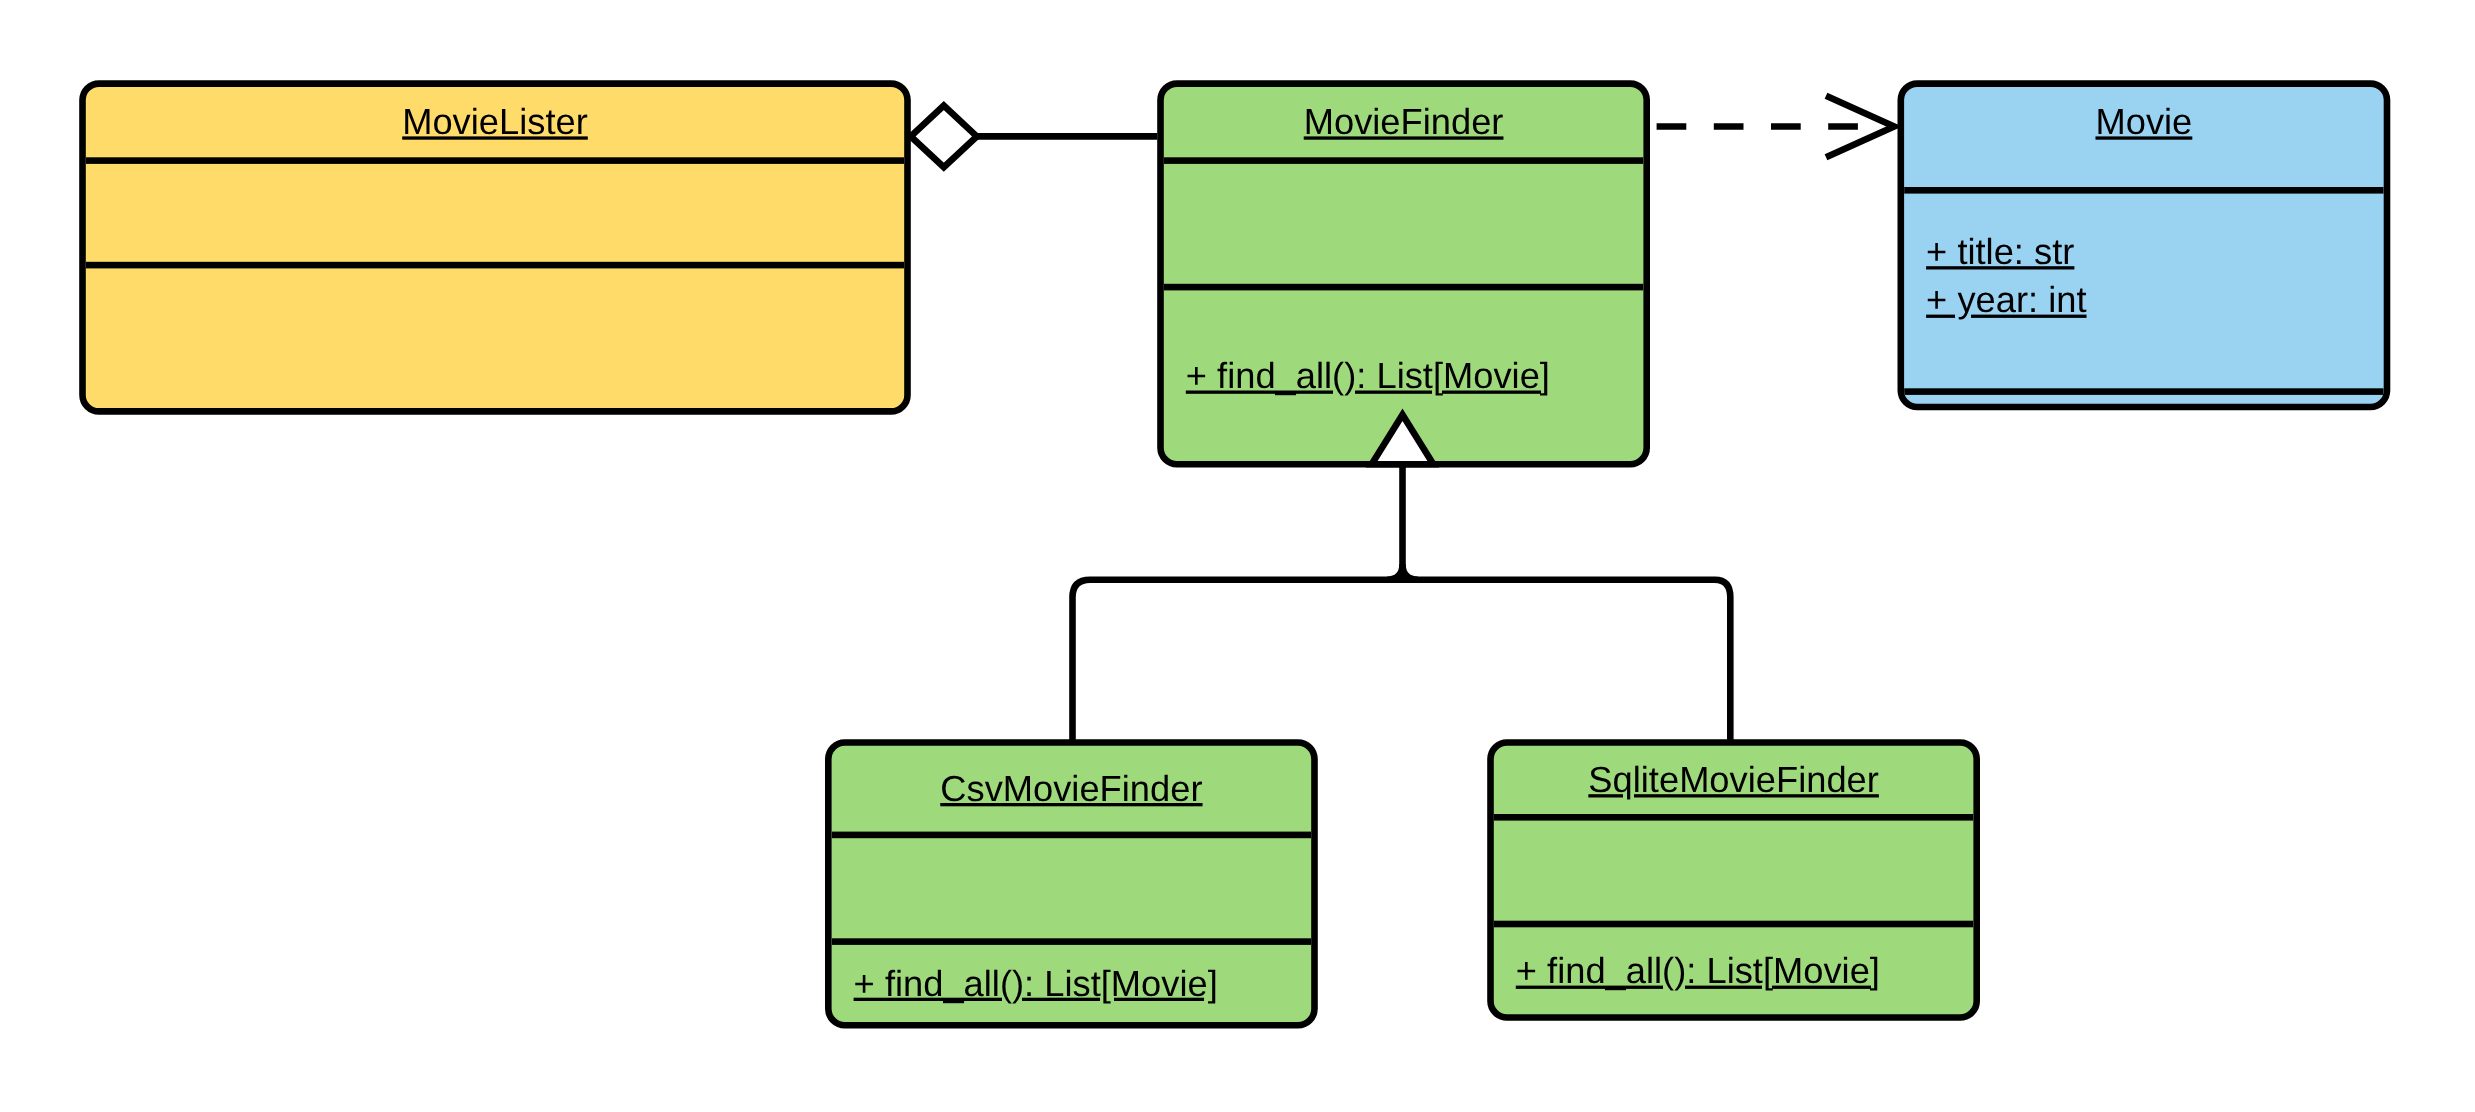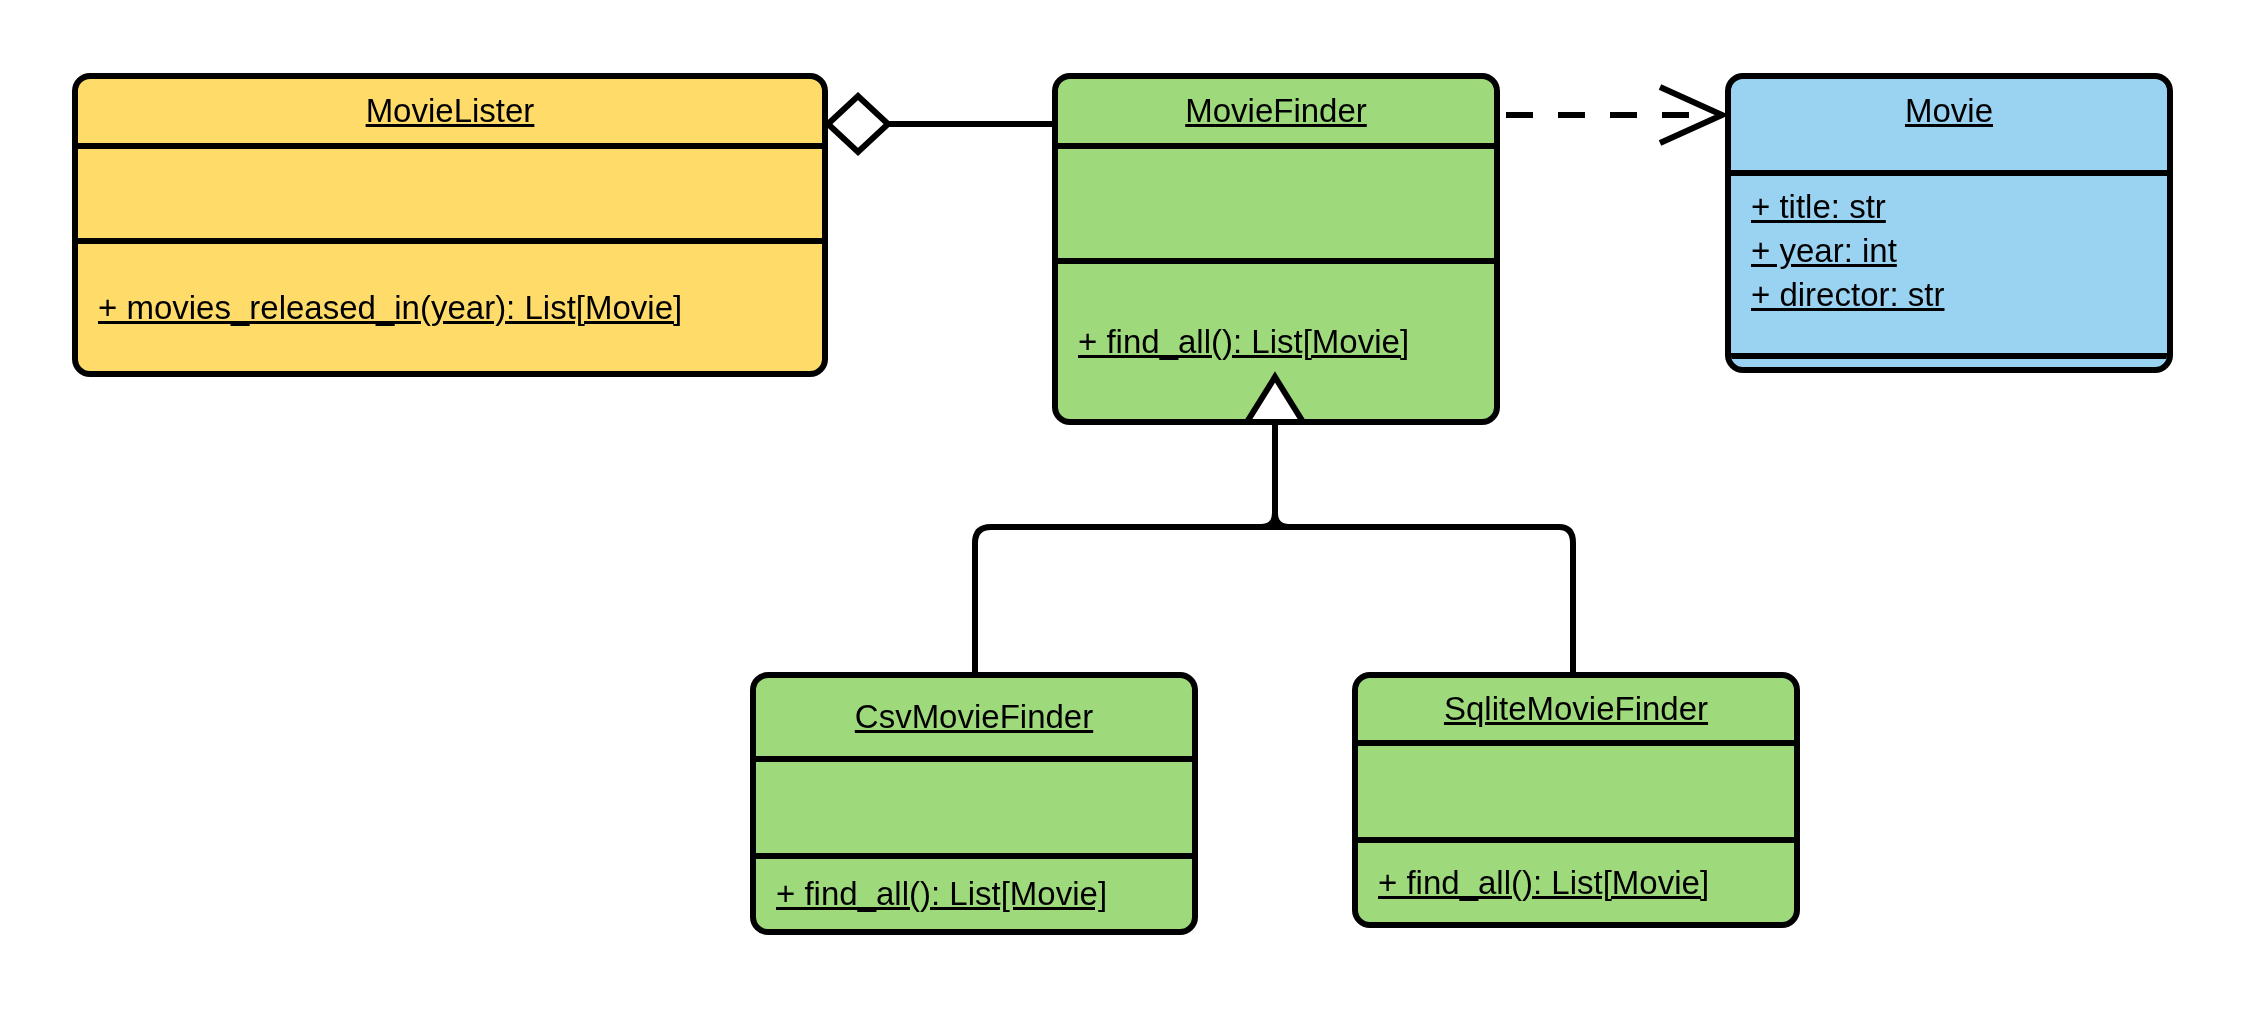--- a/index.html
+++ b/index.html
@@ -83,38 +83,36 @@
 </style>
 </head>
 <body>
 
 <div class="canvas">
 
   <div class="uml-class fill-yellow" style="left:72px; top:73px; width:756px; height:304px;">
     <div class="c-title" style="height:64px">MovieLister</div>
     <div class="c-attrs" style="height:95px"></div>
     <div class="c-methods">
-      <div class="member">+ movies_released_in(year): List[Movie]</div>
     </div>
   </div>
 
   <div class="uml-class fill-green" style="left:1052px; top:73px; width:448px; height:352px;">
     <div class="c-title" style="height:64px">MovieFinder</div>
     <div class="c-attrs" style="height:115px"></div>
     <div class="c-methods">
       <div class="member">+ find_all(): List[Movie]</div>
     </div>
   </div>
 
   <div class="uml-class fill-blue" style="left:1725px; top:73px; width:448px; height:300px;gap:27px;">
     <div class="c-title" style="height:64px">Movie</div>
     <div class="c-attrs" style="height:156px">
       <div class="member">+ title: str</div>
       <div class="member">+ year: int</div>
-      <div class="member">+ director: str</div>
     </div>
     <div class="c-methods"></div>
   </div>
 
   <div class="uml-class fill-green" style="left:750px; top:672px; width:448px; height:263px;">
     <div class="c-title" style="height:78px">CsvMovieFinder</div>
     <div class="c-attrs" style="height:97px"></div>
     <div class="c-methods">
       <div class="member">+ find_all(): List[Movie]</div>
     </div>

